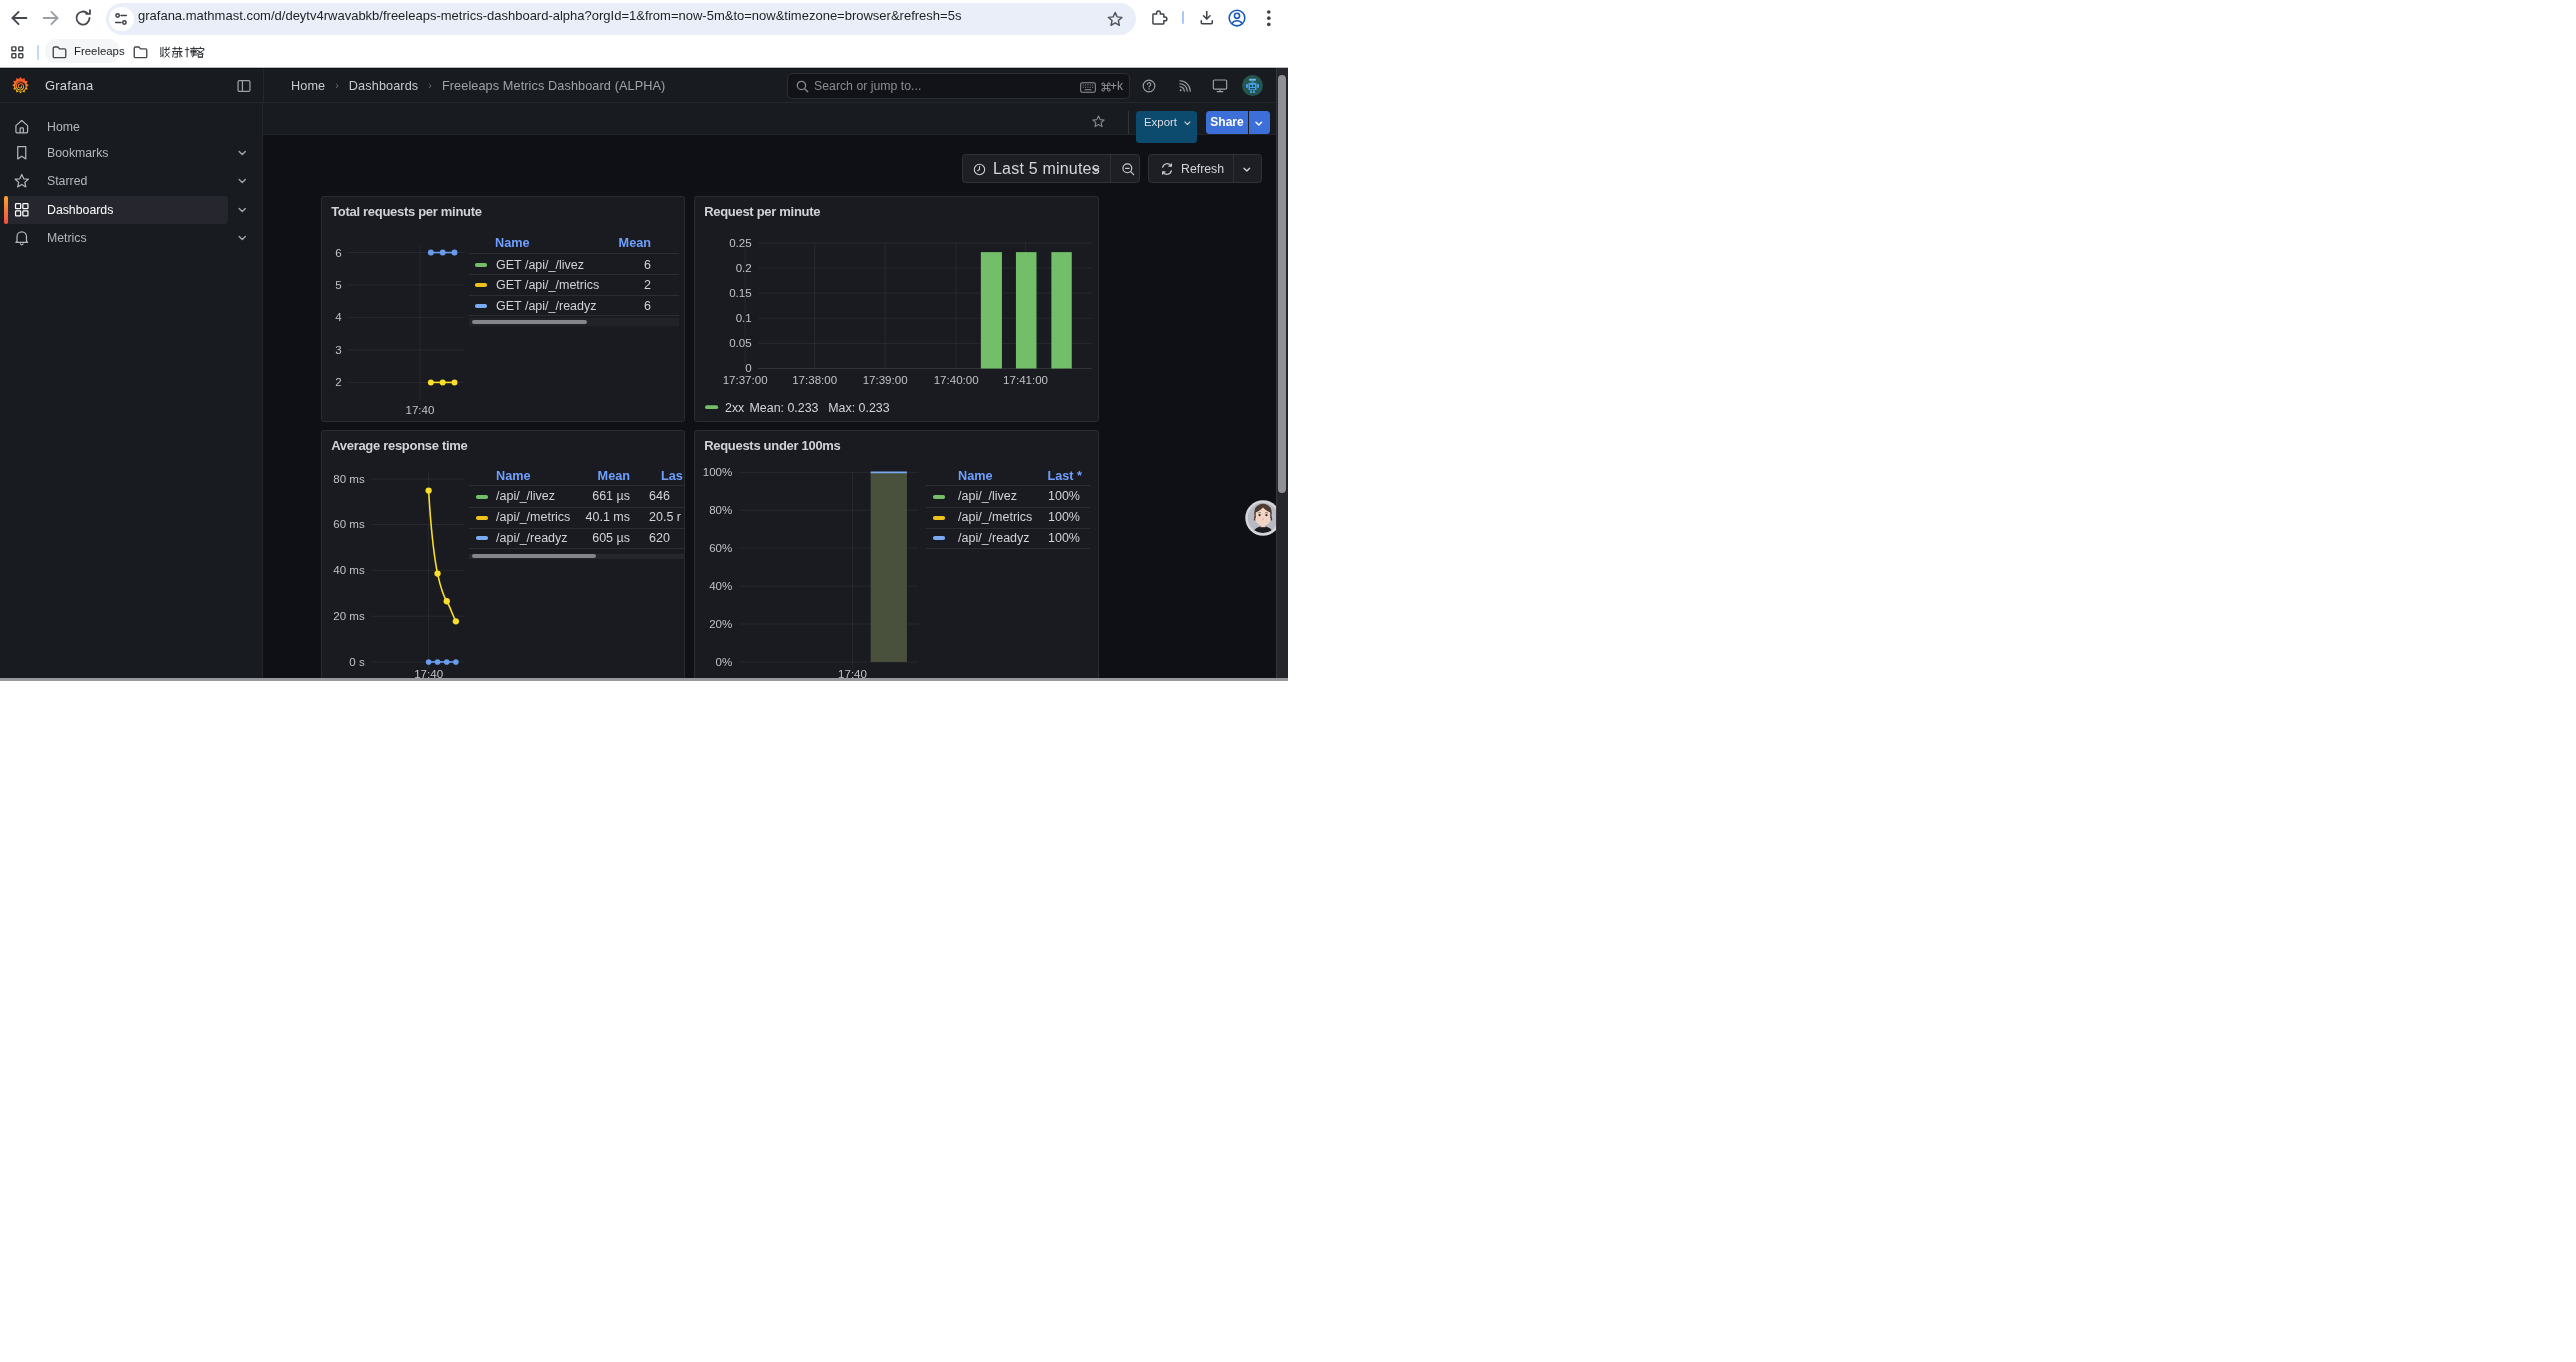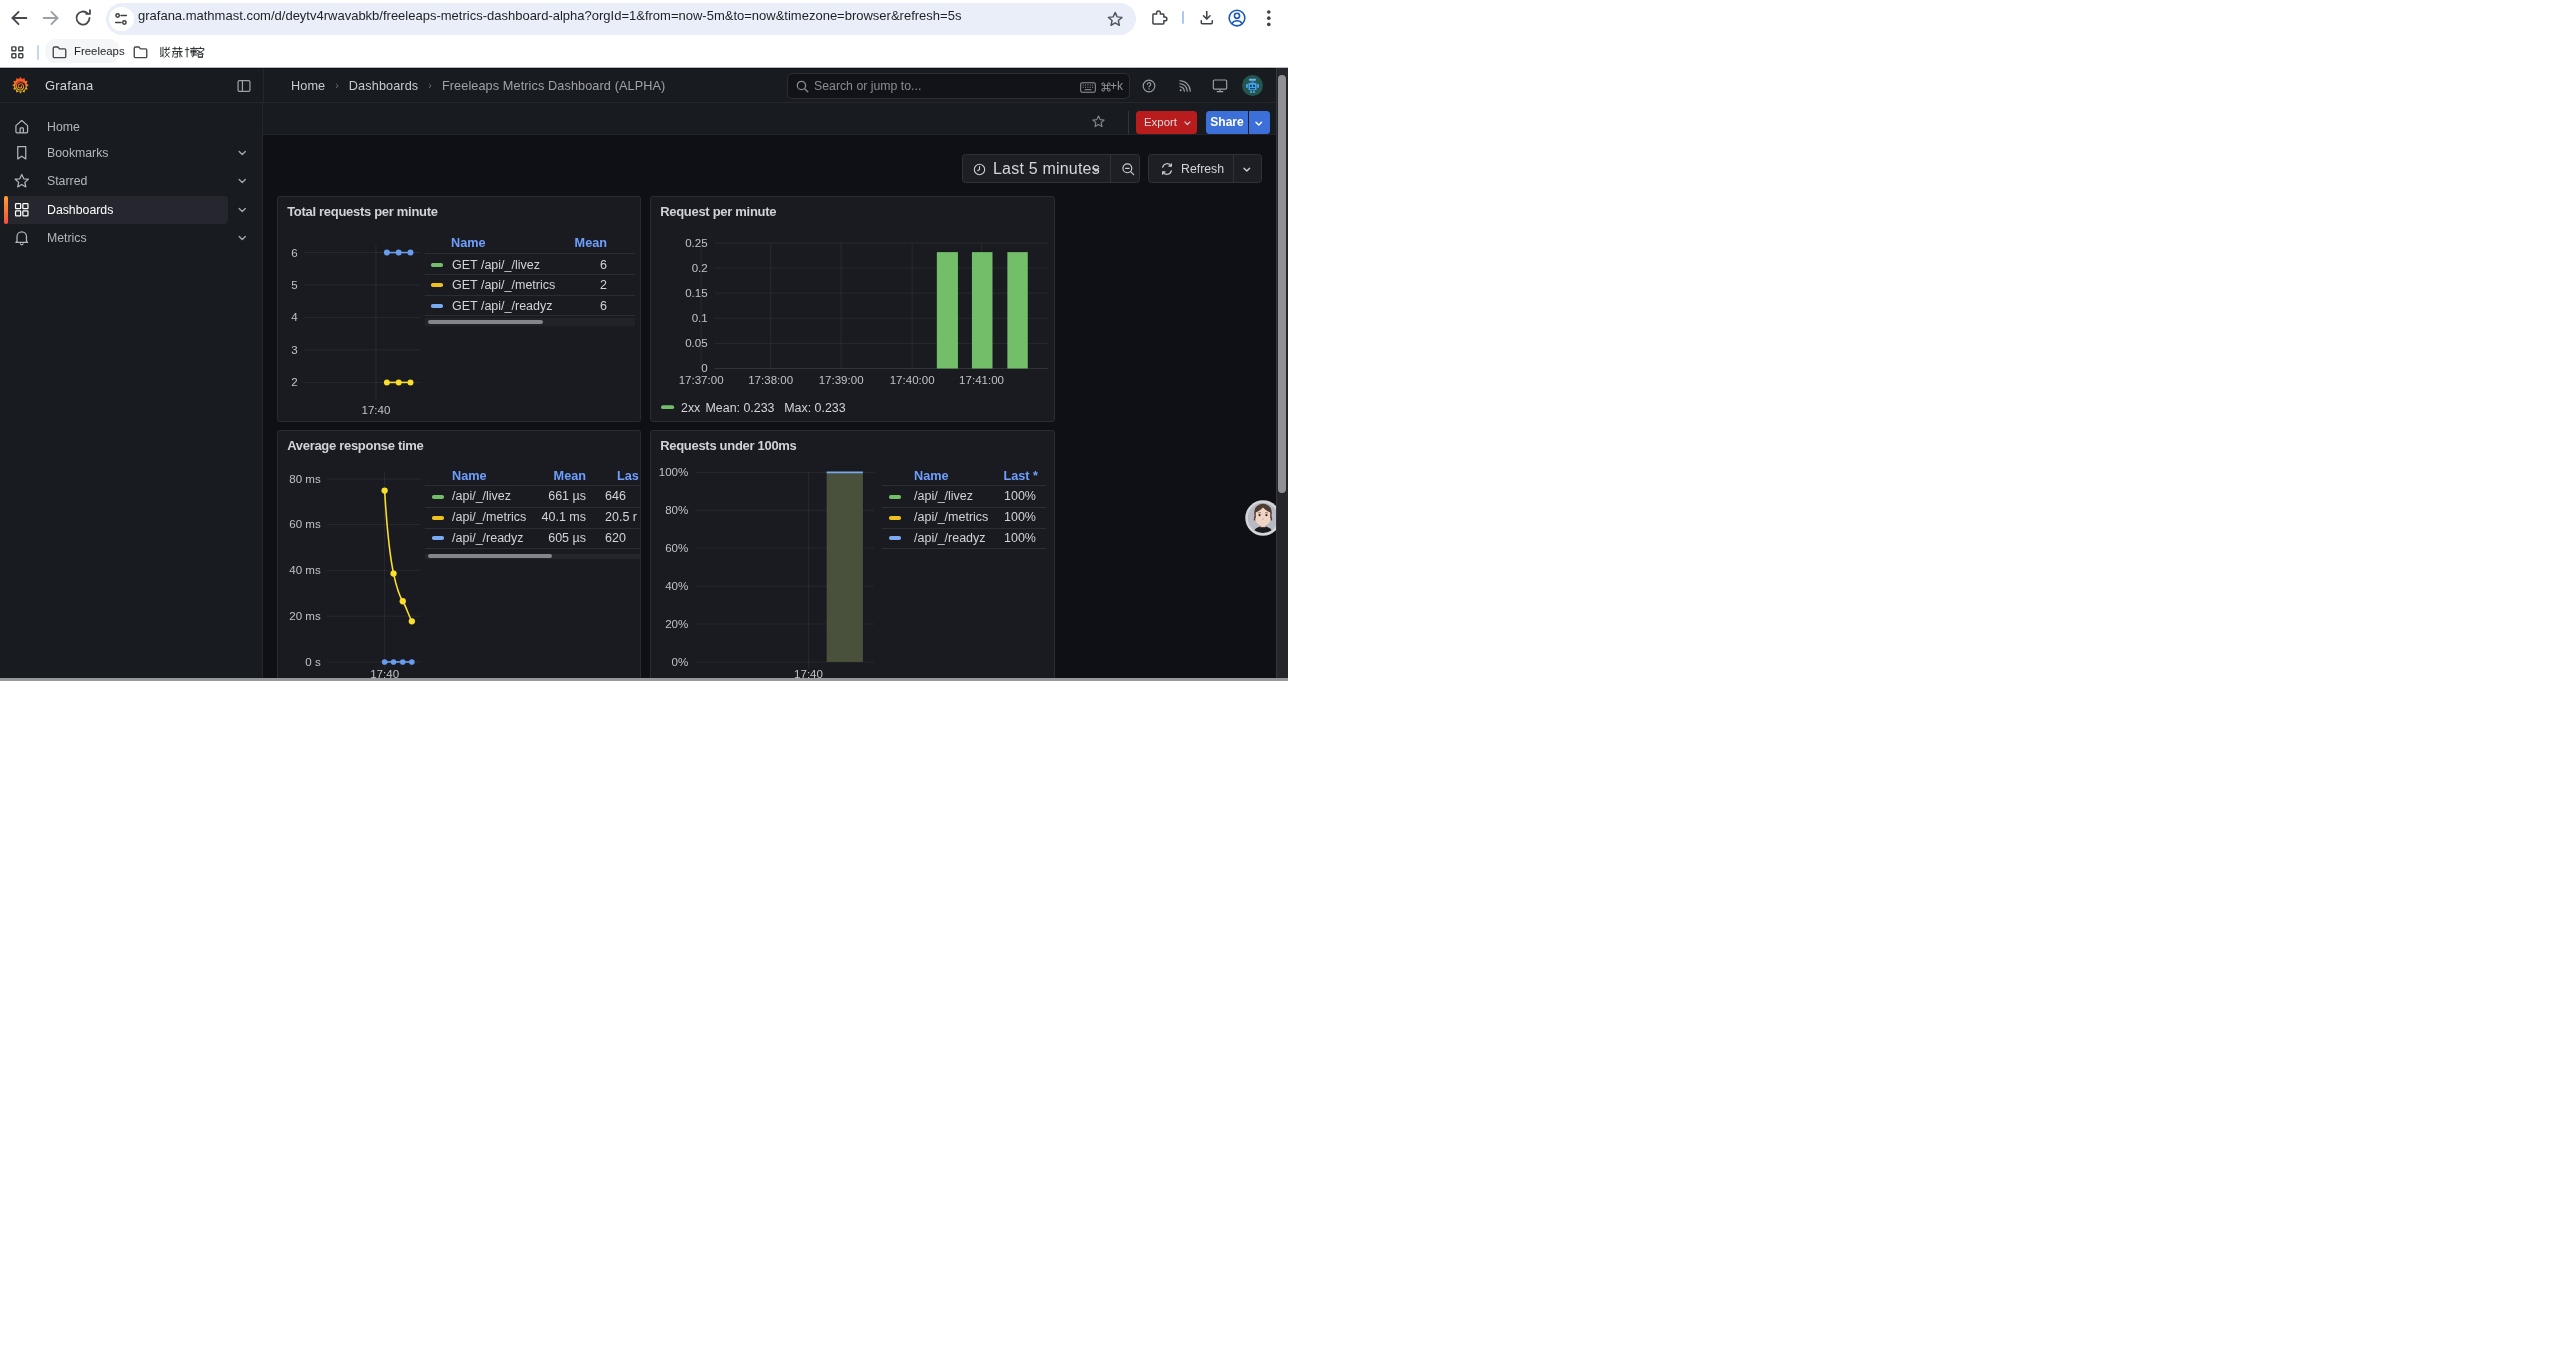--- a/index.html
+++ b/index.html
@@ -32,32 +32,32 @@
 
 .menuitem { position:absolute; left:0; width:263px; height:28px; }
 .menuitem .mtext { position:absolute; left:47px; top:0; line-height:28px; font-size:12.3px; color:#b4b6bd; }
 .menuitem .micon { position:absolute; left:13px; top:5.3px; }
 .mchev { position:absolute; left:237px; top:8.8px; }
 #mi-active { left:4.4px; top:196px; width:224px; height:28px; background:#26272e; border-radius:3.5px; }
 #mi-accent { left:4.4px; top:196px; width:3.5px; height:28px; border-radius:1.8px; background:linear-gradient(180deg,#ffa12e,#f54e3e); }
 
 
 .btn { position:absolute; border-radius:3.5px; font-size:12.3px; }
-#btn-export { left:1136px; top:111px; width:61px; height:23px; background:#b91c1c; color:#dcdce3; text-align:left; line-height:23px; }
+#btn-export { left:1136px; top:111px; width:61px; height:32px; background:#0c4a6e; color:#dcdce3; text-align:left; line-height:23px; }
 #btn-share { left:1206px; top:111px; width:42px; height:23px; background:#3d6fd9; border-radius:3.5px 0 0 3.5px; color:#fff; font-weight:700; font-size:12px; text-align:center; line-height:23px; }
 #btn-sharec { left:1249px; top:111px; width:20.6px; height:23px; background:#3d6fd9; border-radius:0 3.5px 3.5px 0; }
 #tb2sep { left:1128px; top:111px; width:0.9px; height:23px; background:#33353b; }
 
 
 .tbox { position:absolute; top:154px; height:29px; background:#1d1f25; border:0.9px solid #2f3137; border-radius:3.5px; color:#d4d5db; font-size:12.3px; font-weight:500; }
 #timepick { left:962px; width:178px; }
 #refreshbox { left:1148px; width:114px; }
 
 
-.panel { position:absolute; background:#191b20; border:0.9px solid #2a2c33; border-radius:2.6px; }
+.panel { position:absolute; background:#191b20; border:0.9px solid #2a2c33; border-radius:2.6px;margin-left:44px; }
 #p1 { left:277px; top:196px; width:364px; height:226px; }
 #p2 { left:650px; top:196px; width:405px; height:226px; }
 #p3 { left:1062px; top:196px; width:198px; height:226px; }
 #p4 { left:277px; top:430px; width:364px; height:263px; }
 #p5 { left:650px; top:430px; width:405px; height:263px; }
 .ptitle { position:absolute; left:9.2px; top:7px; font-size:13px; font-weight:700; color:#d2d3da; letter-spacing:-0.3px; }
 
 
 .ltable { position:absolute; font-size:12.5px; color:#d2d3da; }
 .lsep { position:absolute; left:0; width:100%; height:0.9px; background:#2b2d33; }

